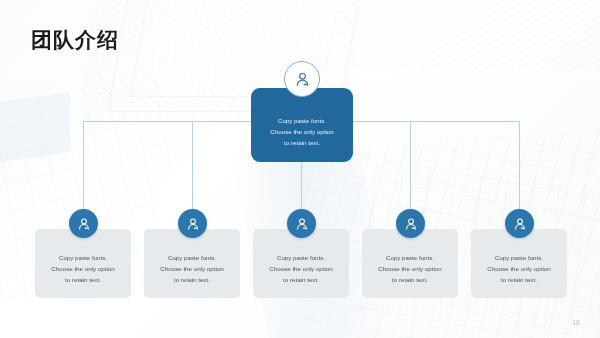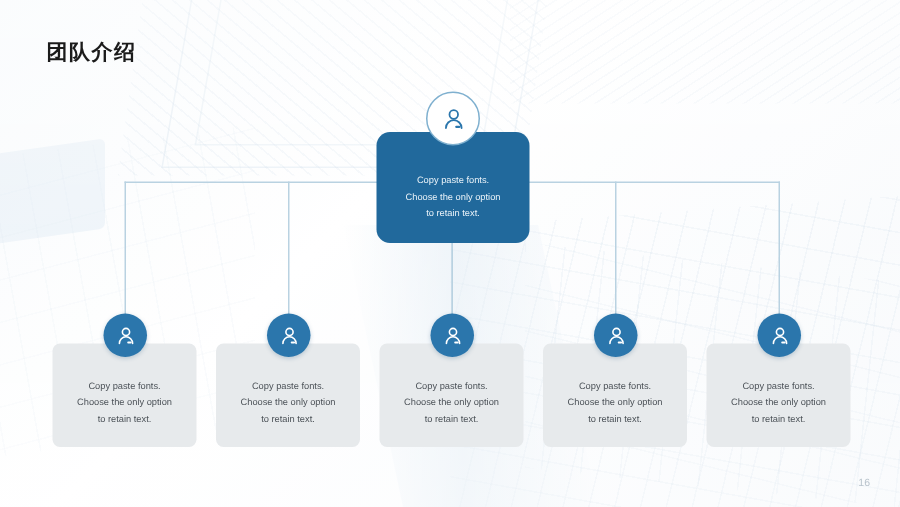--- a/index.html
+++ b/index.html
@@ -119,21 +119,21 @@
     position: absolute;
     inset: 0;
     background: linear-gradient(180deg, rgba(255,255,255,0.62) 0%, rgba(255,255,255,0.40) 45%, rgba(255,255,255,0.58) 100%);
   }
 
   
   .page-title {
     position: absolute;
     left: 31px;
     top: 26px;
-    font-size: 14px;
+    font-size: 21px;
     font-weight: bold;
     color: #1b1b1b;
     letter-spacing: 1px;
     white-space: nowrap;
   }
 
   
   .conn-h {
     position: absolute;
     left: 83px;

